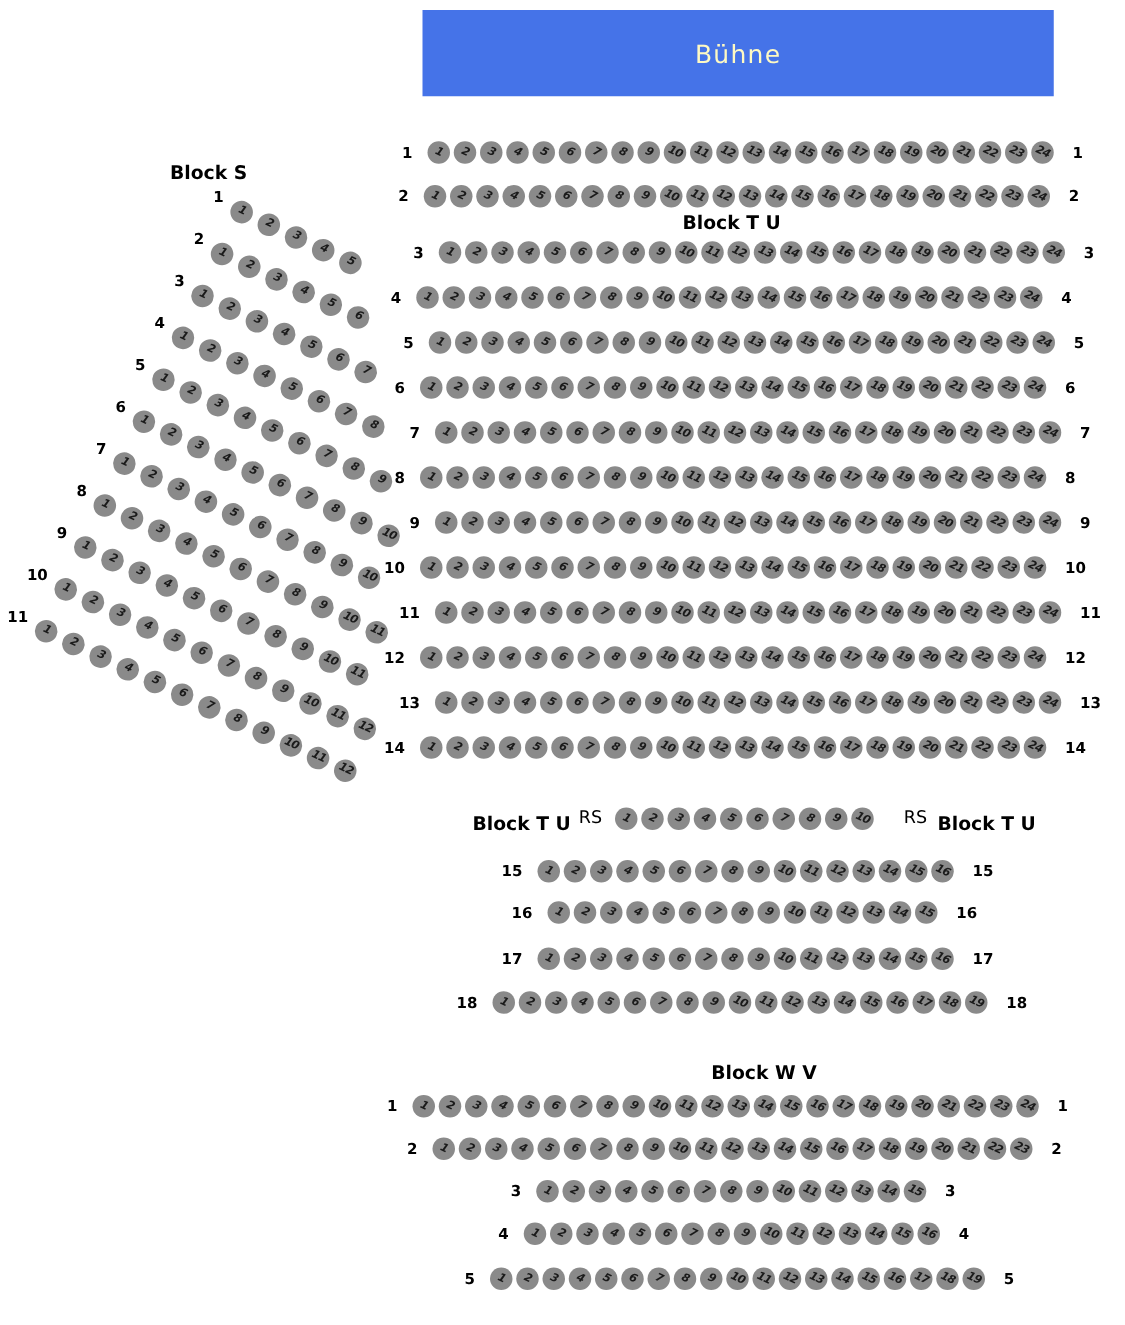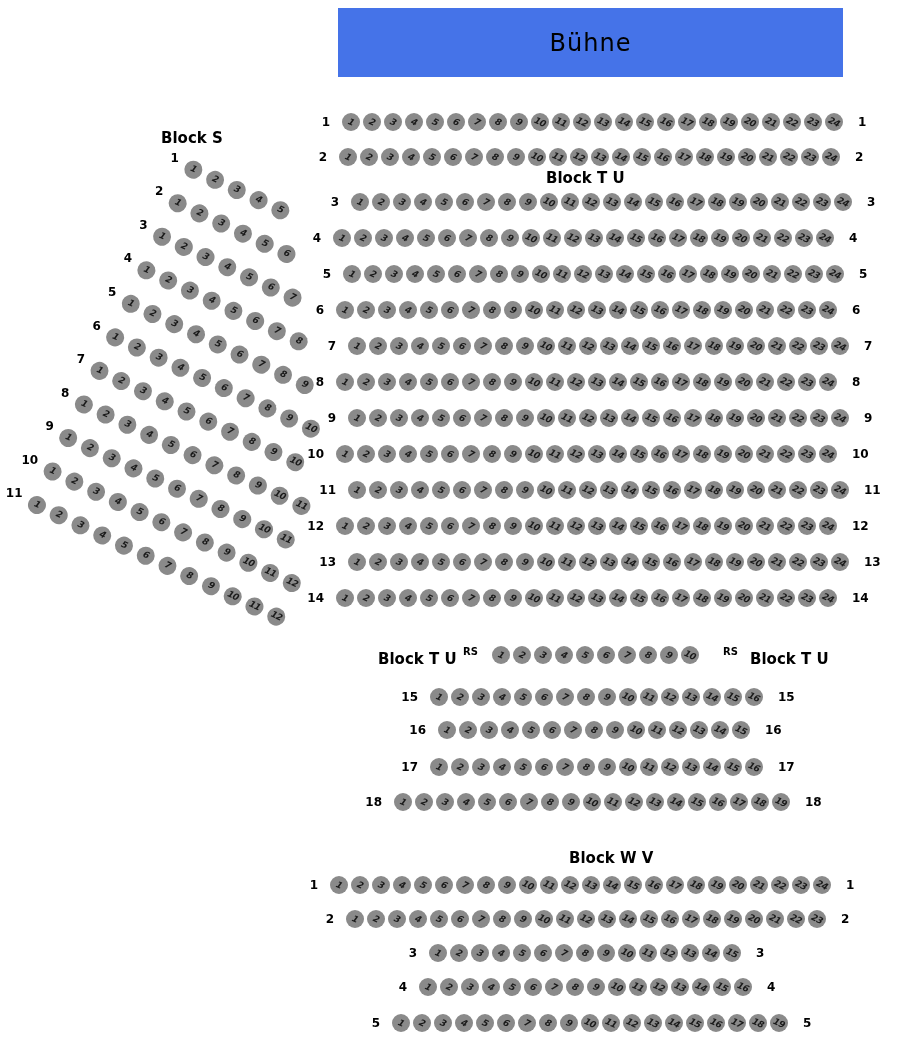--- a/index.html
+++ b/index.html
@@ -5,24 +5,24 @@
   html,body{margin:0;padding:0;background:#fff;}
   .canvas{
     position:relative;width:900px;height:1060px;background:#fff;
     font-family:"DejaVu Sans",sans-serif;overflow:hidden;
     --stage-bg:#4573e8;--seat-fill:#8a8a8a;--seat-num:#1a1a1a;--label-col:#000;
   }
   .stage{
     position:absolute;left:338px;top:8px;width:505px;height:69px;
     background:var(--stage-bg);display:flex;align-items:center;justify-content:center;
   }
-  .stage-label{font-size:24px;font-weight:400;color:#000000;letter-spacing:1px;}
+  .stage-label{font-size:20px;font-weight:400;color:#fef9c3;letter-spacing:1px;}
   .title{position:absolute;font-weight:700;font-size:15px;color:var(--label-col);white-space:nowrap;}
-  .rs-tag{position:absolute;font-weight:700;font-size:10px;color:var(--label-col);white-space:nowrap;}
-  .t-bs{left:161px;top:129px;}
+  .rs-tag{position:absolute;font-weight:400;font-size:14px;color:var(--label-col);white-space:nowrap;}
+  .t-bs{left:136px;top:129px;}
   .t-tu{left:546px;top:169px;}
   .t-rear-l{left:378px;top:650px;}
   .rs-l{left:463px;top:646px;}
   .rs-r{left:723px;top:646px;}
   .t-rear-r{left:750px;top:650px;}
   .t-wv{left:569px;top:849px;}
 
   .row{position:absolute;display:flex;height:18px;}
   .row .seat{margin-right:3px;}
   .row .seat:last-child{margin-right:0;}

